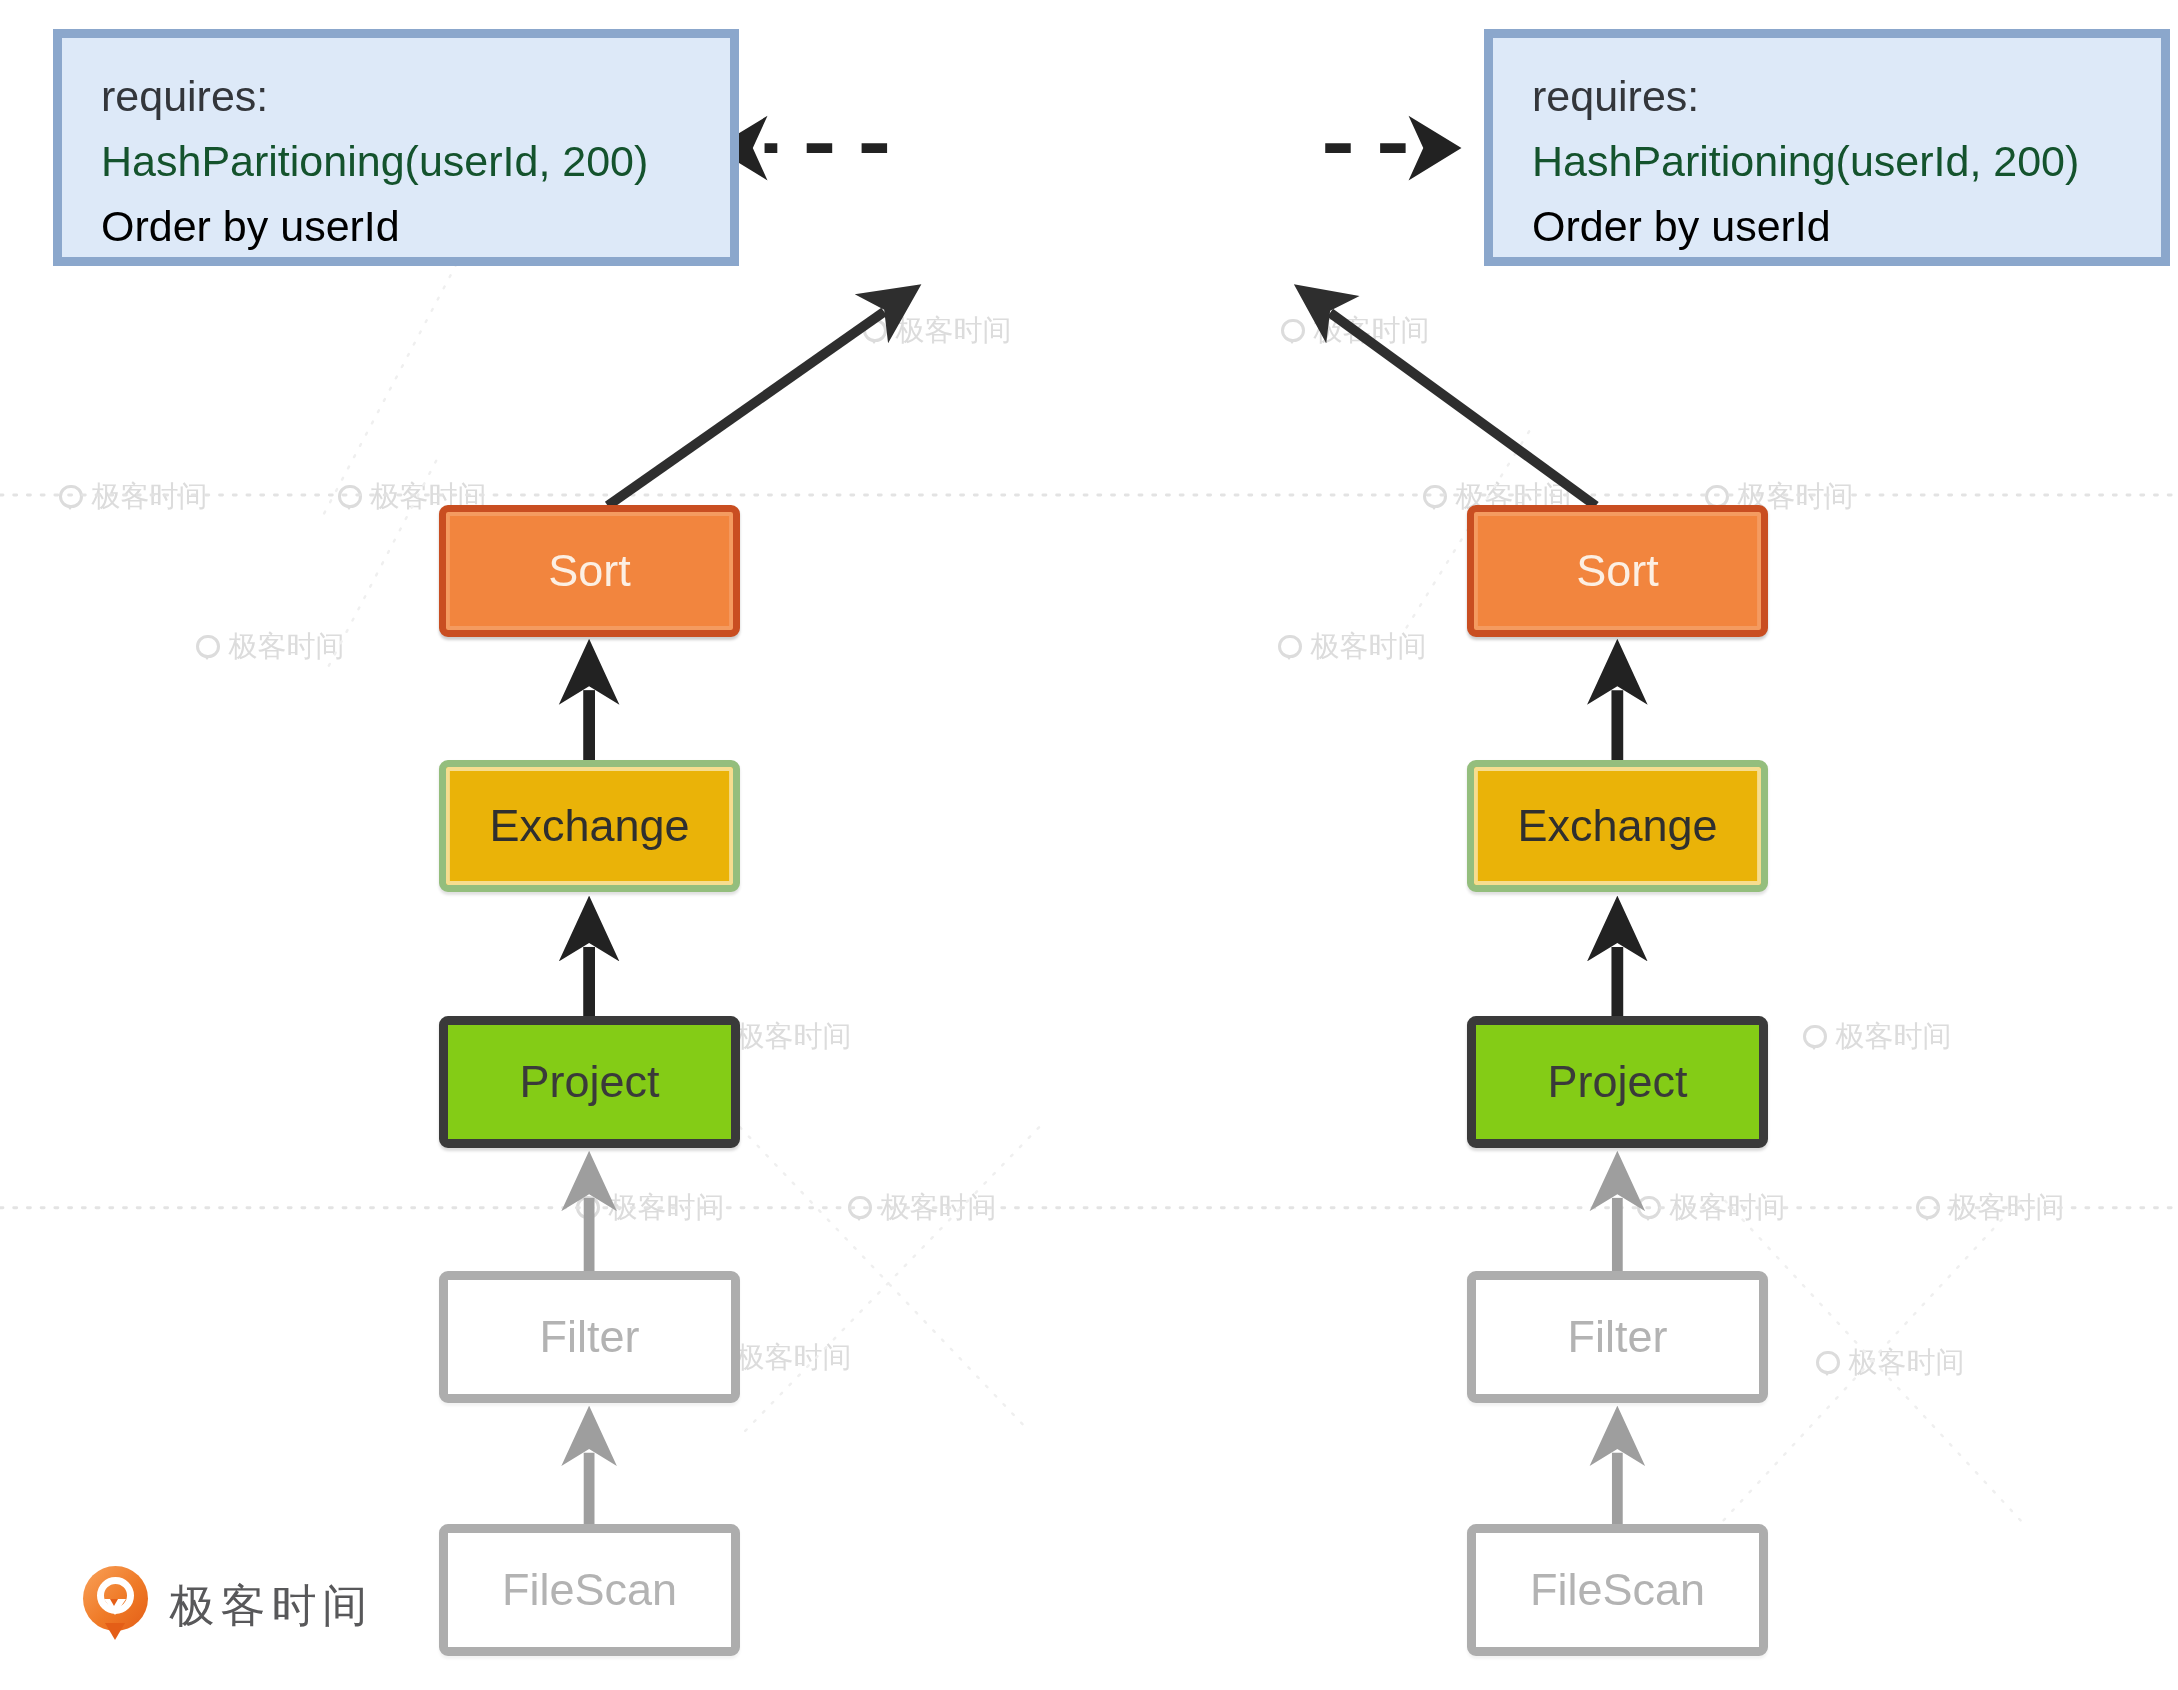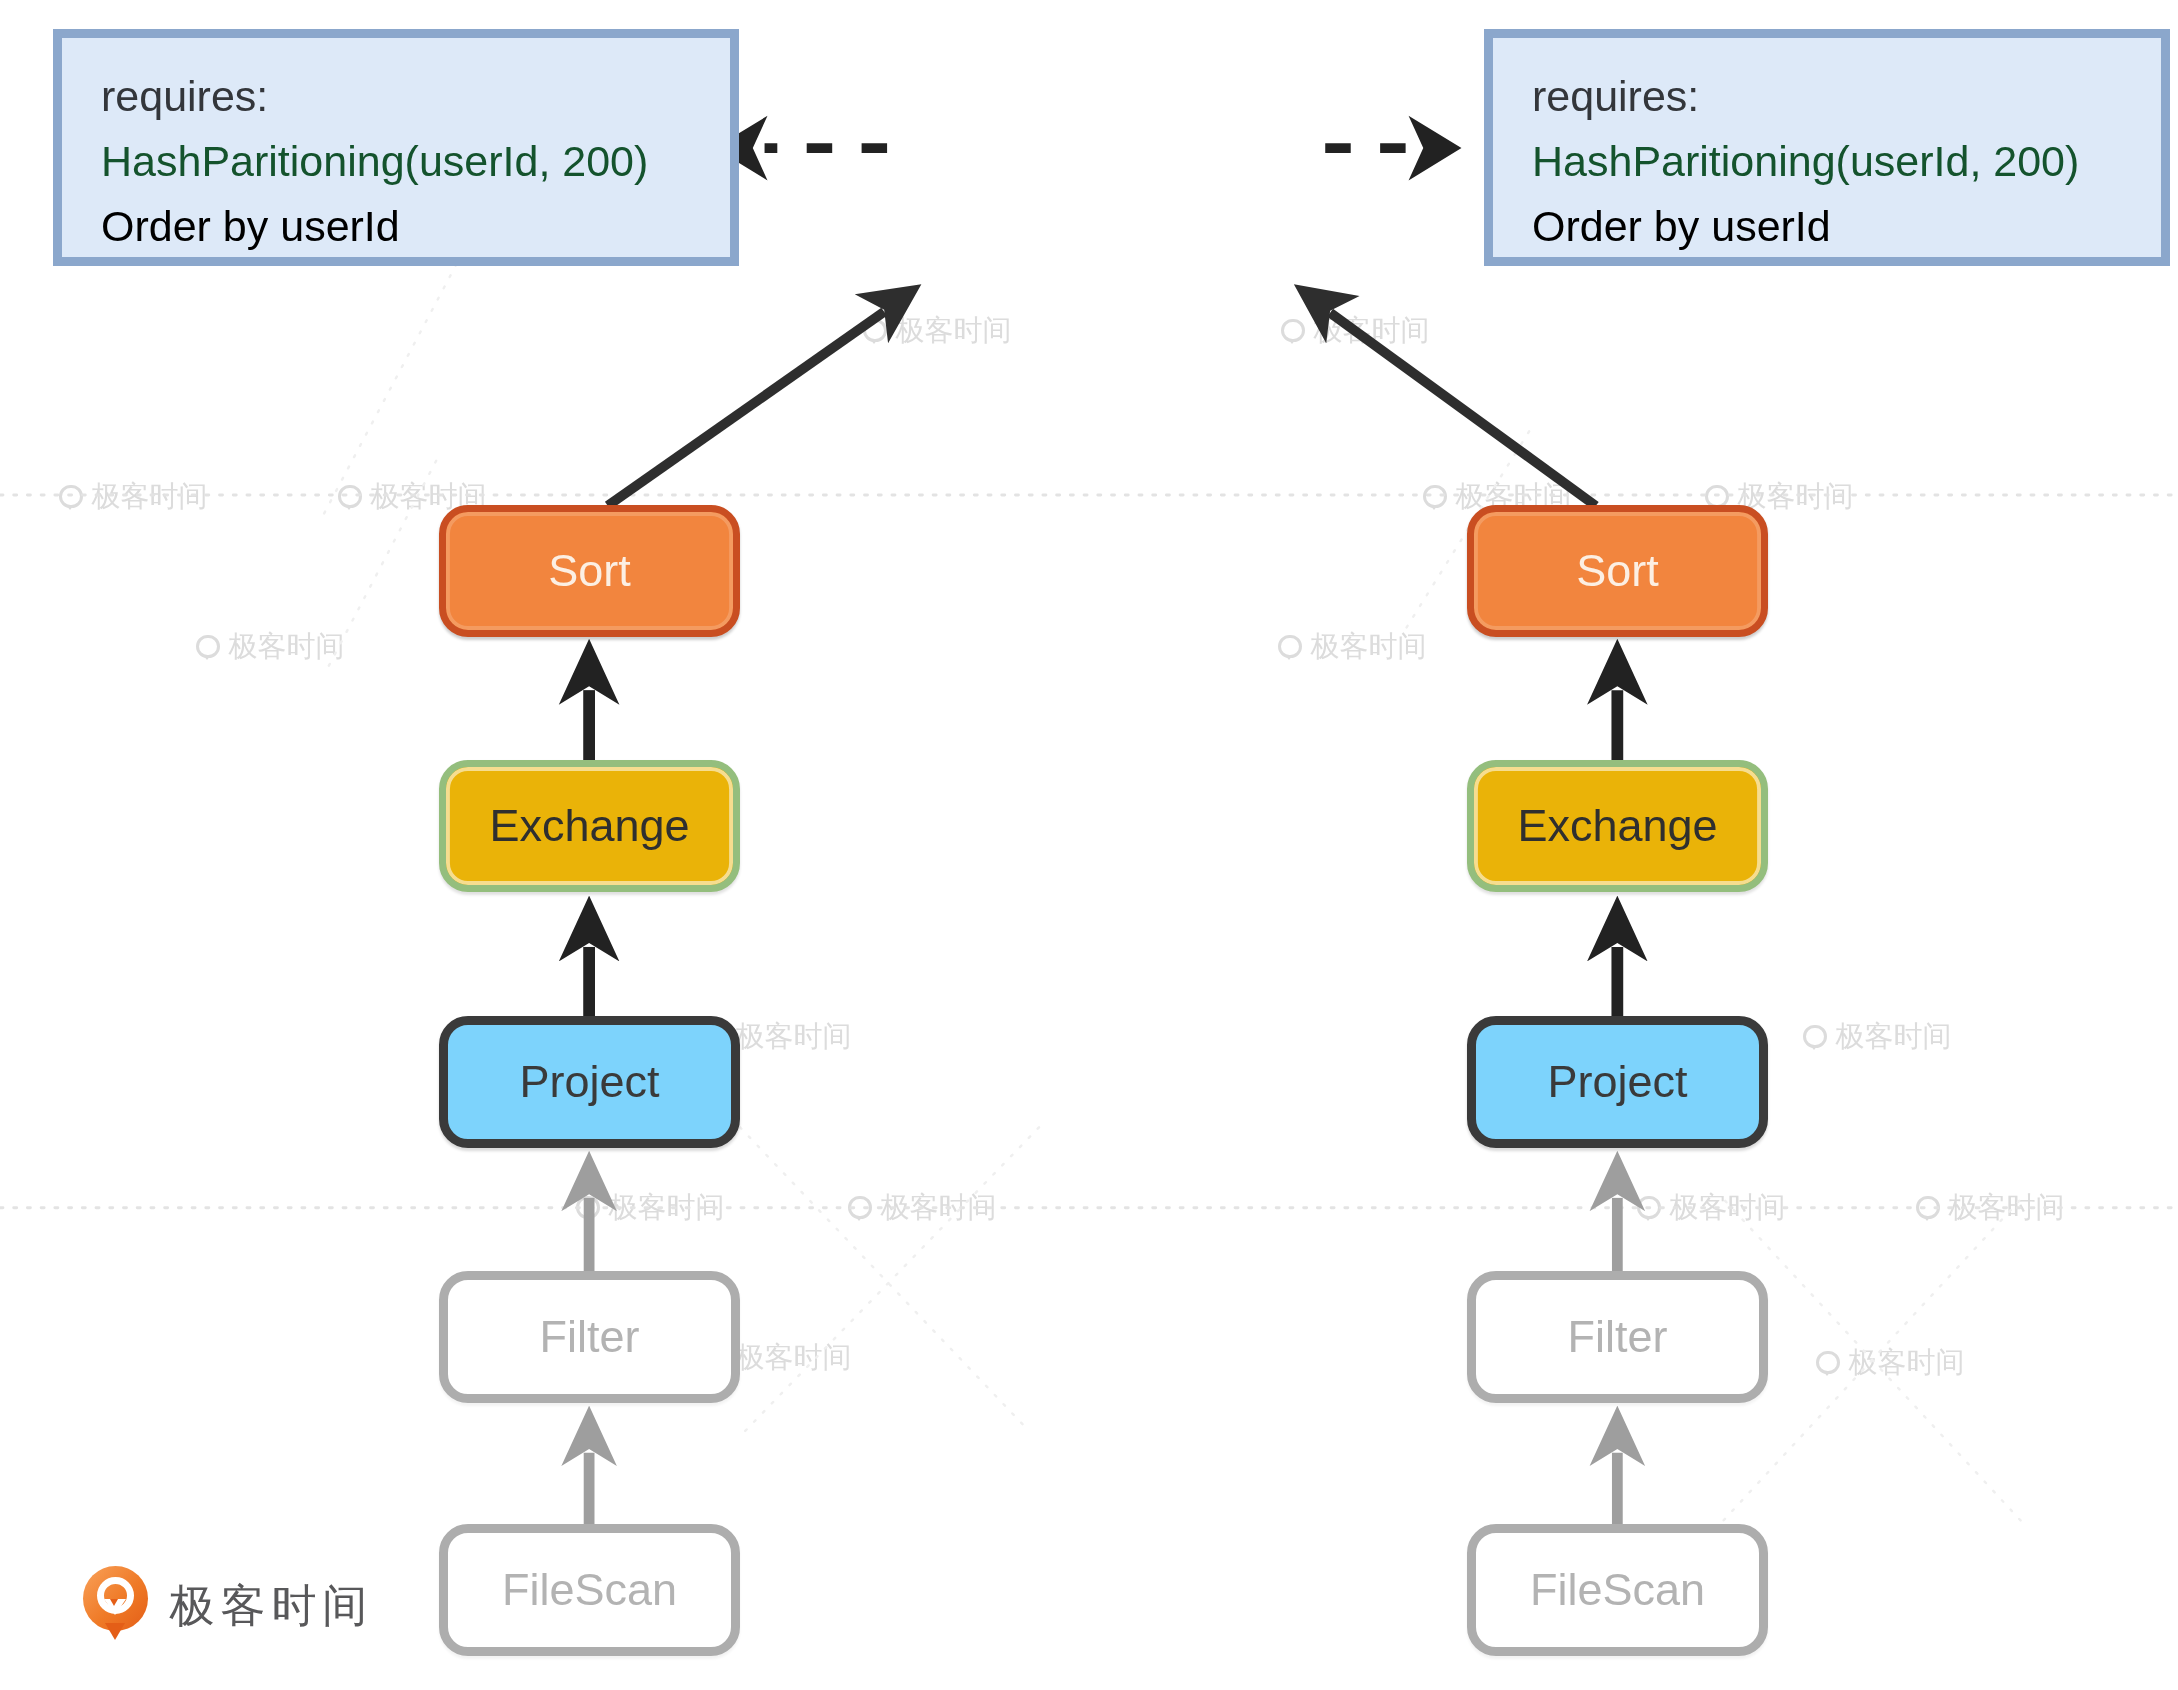--- a/index.html
+++ b/index.html
@@ -42,34 +42,34 @@
     display:flex;align-items:center;justify-content:center;
     font-size:48px;color:#363636;
     box-shadow:0 3.9px 2.9px rgba(0,0,0,0.15);
   }
 
   
   .node{
     position:absolute;
     width:301px;height:132px;
     box-sizing:border-box;
-    border-radius:29px;
+    border-radius:9px;
     display:flex;align-items:center;justify-content:center;
     font-size:45px;
   }
   .node.sort{
     background:#F2853E;border:7.8px solid #C94E21;color:#FCEFE3;
     box-shadow:inset 0 0 0 3.9px rgba(255,255,255,0.18),0 2.9px 2.9px rgba(0,0,0,0.20);
   }
   .node.exchange{
     background:#eab308;border:7.8px solid #94BE7D;color:#2F2F2F;
     box-shadow:inset 0 0 0 3.9px rgba(255,255,255,0.55),0 2.9px 2.9px rgba(0,0,0,0.12);
   }
   .node.plain{
-    background:#7dd3fc;border:9.8px solid #3A3A3A;color:#3A3A3A;
+    background:#84cc16;border:9.8px solid #3A3A3A;color:#3A3A3A;
     box-shadow:0 2.9px 2.9px rgba(0,0,0,0.15);
   }
   .node.ghost{
     background:#ffffff;border:9.8px solid #ADADAD;color:#B3B3B3;
     box-shadow:0 2.9px 2.9px rgba(0,0,0,0.05);
   }
 
   
   .wm{
     position:absolute;

